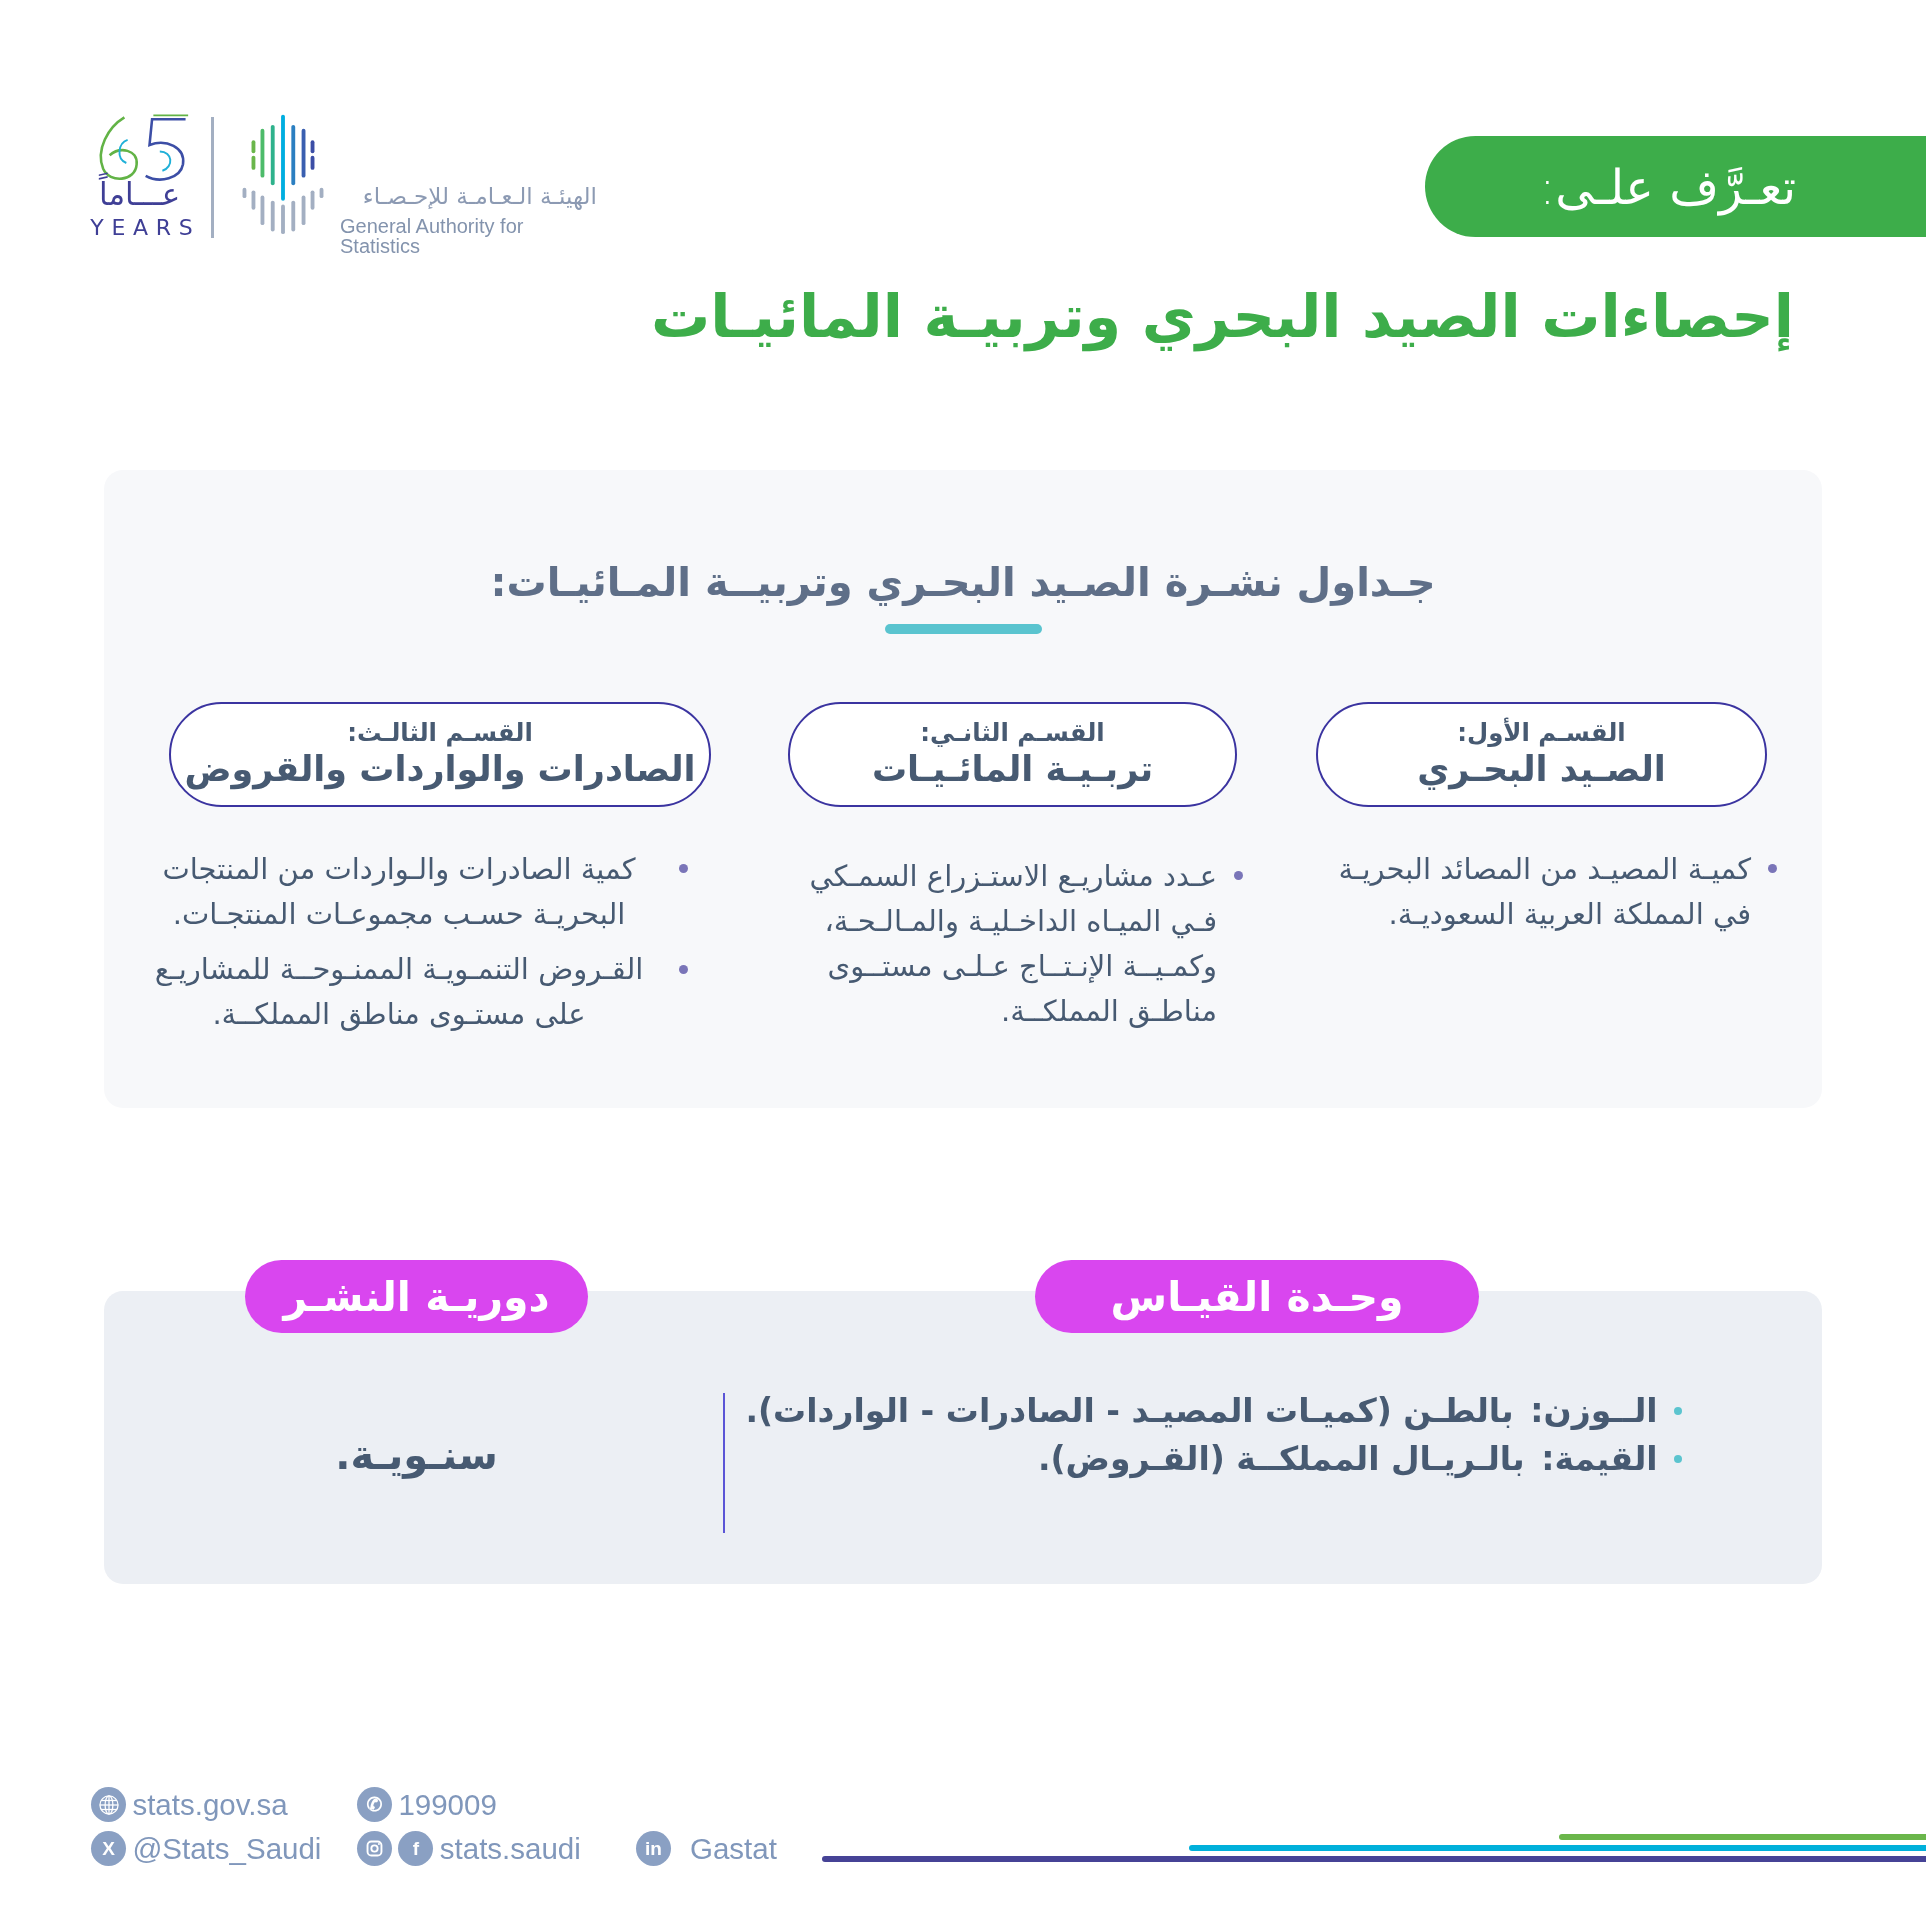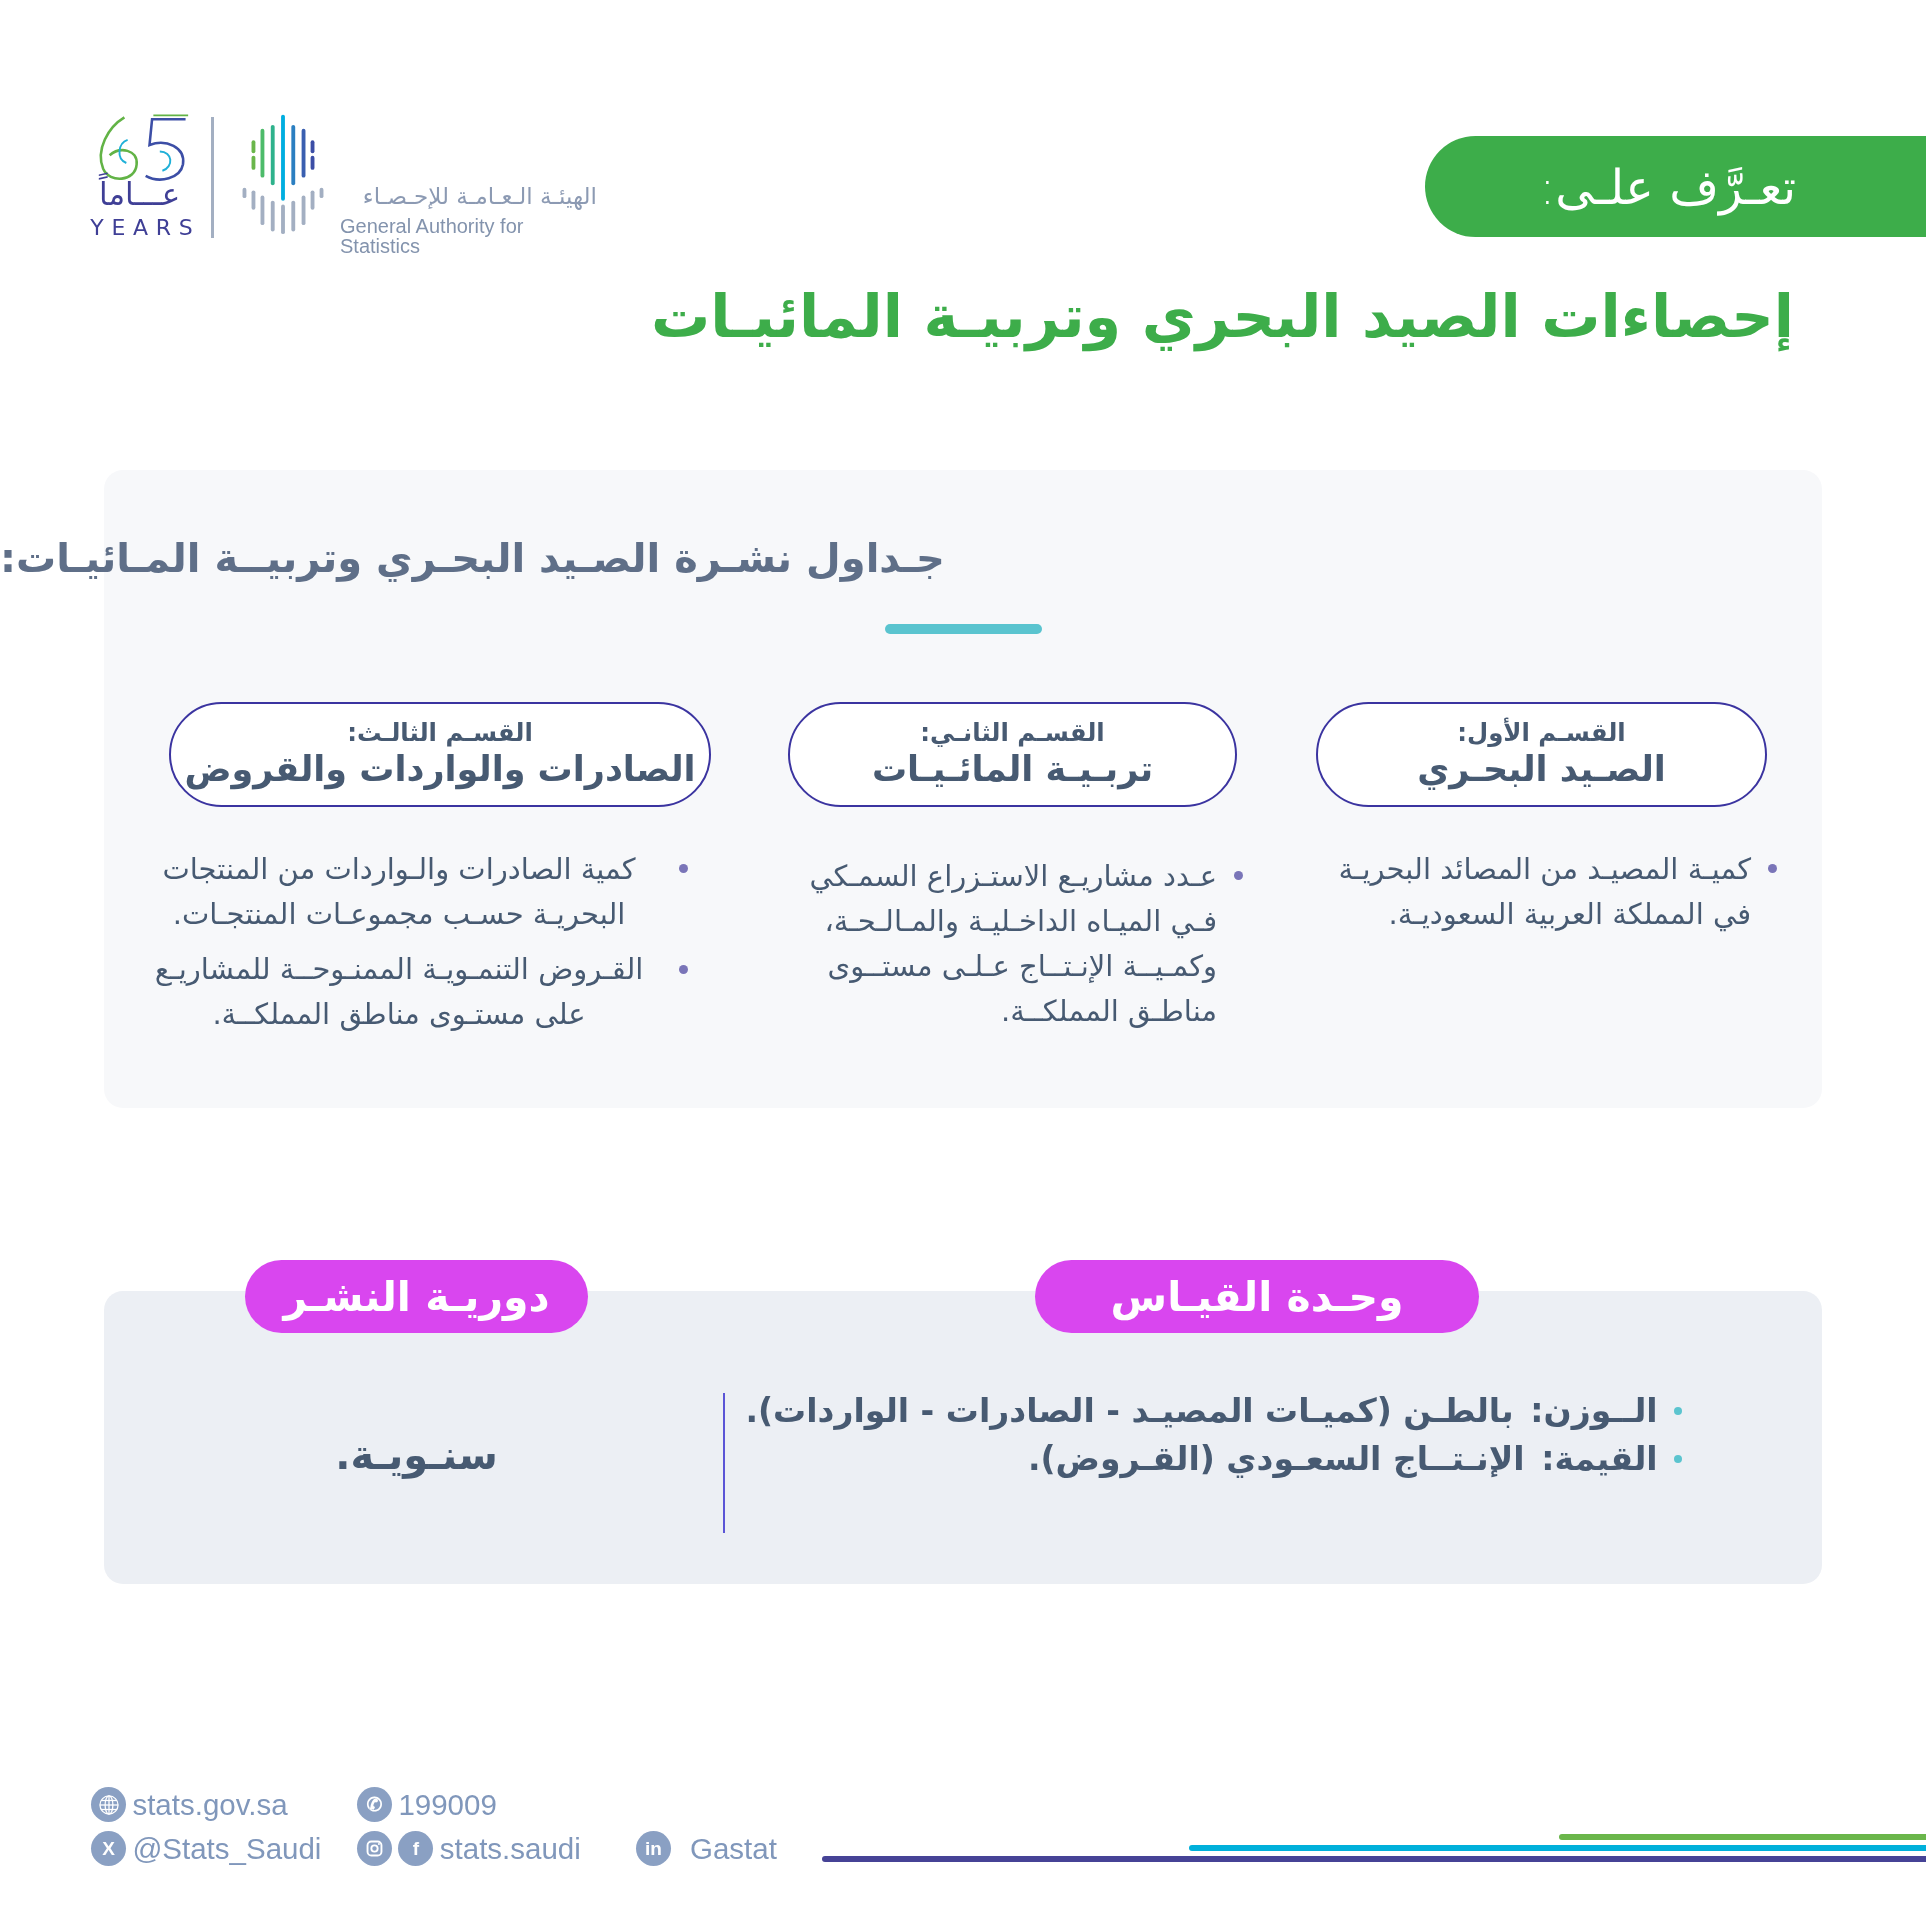--- a/index.html
+++ b/index.html
@@ -19,21 +19,21 @@
 
   
   #intro-tab { left: 1425px; top: 136px; width: 507px; height: 101px; background: #3dad4a; border-radius: 51px 0 0 51px; display: flex; align-items: center; justify-content: flex-end; padding-right: 136px; }
   #intro-tab span { color: #fff; font-size: 48px; font-weight: 300; direction: rtl; }
 
   
   #main-title { right: 132px; top: 282px; font-size: 59px; font-weight: 700; color: #3dad4a; direction: rtl; white-space: nowrap; line-height: 1.2; }
 
   
   #panel-tables { left: 104px; top: 470px; width: 1718px; height: 638px; background: #f7f8fa; border-radius: 19px; }
-  #panel-heading { left: 0; top: 534px; width: 1926px; text-align: left; font-size: 40px; font-weight: 700; color: #5f6f88; direction: rtl; line-height: 1.2; }
+  #panel-heading { left: 0; top: 558px; width: 1926px; text-align: center; font-size: 40px; font-weight: 700; color: #5f6f88; direction: rtl; line-height: 1.2; }
   #panel-accent { left: 885px; top: 624px; width: 157px; height: 10.3px; background: #5ac4cf; border-radius: 5.1px; }
 
   .pill { position: absolute; top: 702px; height: 105px; border: 2.6px solid #3b34a0; border-radius: 53px; background: #ffffff; display: flex; flex-direction: column; align-items: center; justify-content: center; direction: rtl; }
   .pill .pill-sub { font-size: 24.4px; font-weight: 700; color: #475a72; line-height: 1.15; }
   .pill .pill-title { font-size: 35px; font-weight: 700; color: #475a72; line-height: 1.2; }
   #pill-1 { left: 1316px; width: 451px; }
   #pill-2 { left: 788px; width: 449px; }
   #pill-3 { left: 169px; width: 542px; }
 
   .bullets { position: absolute; direction: rtl; list-style: none; }
@@ -152,21 +152,21 @@
 <div id="panel-measure" class="abs"></div>
 <div id="pill-unit" class="cyan-pill">
   <span>وحـدة القيـاس</span>
 </div>
 <div id="pill-freq" class="cyan-pill">
   <span>دوريـة النشـر</span>
 </div>
 
 <ul id="measure-list">
   <li><span class="lbl">الــوزن:</span><span>بالطـن (كميـات المصيـد - الصادرات - الواردات).</span></li>
-  <li><span class="lbl">القيمة:</span><span>الإنـتــاج السعـودي (القـروض).</span></li>
+  <li><span class="lbl">القيمة:</span><span>بالـريـال المملكــة (القـروض).</span></li>
 </ul>
 <div id="measure-divider" class="abs"></div>
 <div id="freq-value" class="abs">سنـويـة.</div>
 
 <div id="contact-web" class="contact">
   <span class="ico">
     <svg width="22" height="22" viewBox="0 0 34 34">
         <g fill="none" stroke="#fff" stroke-width="2">
           <circle cx="17" cy="17" r="14"></circle>
           <ellipse cx="17" cy="17" rx="6" ry="14"></ellipse>

